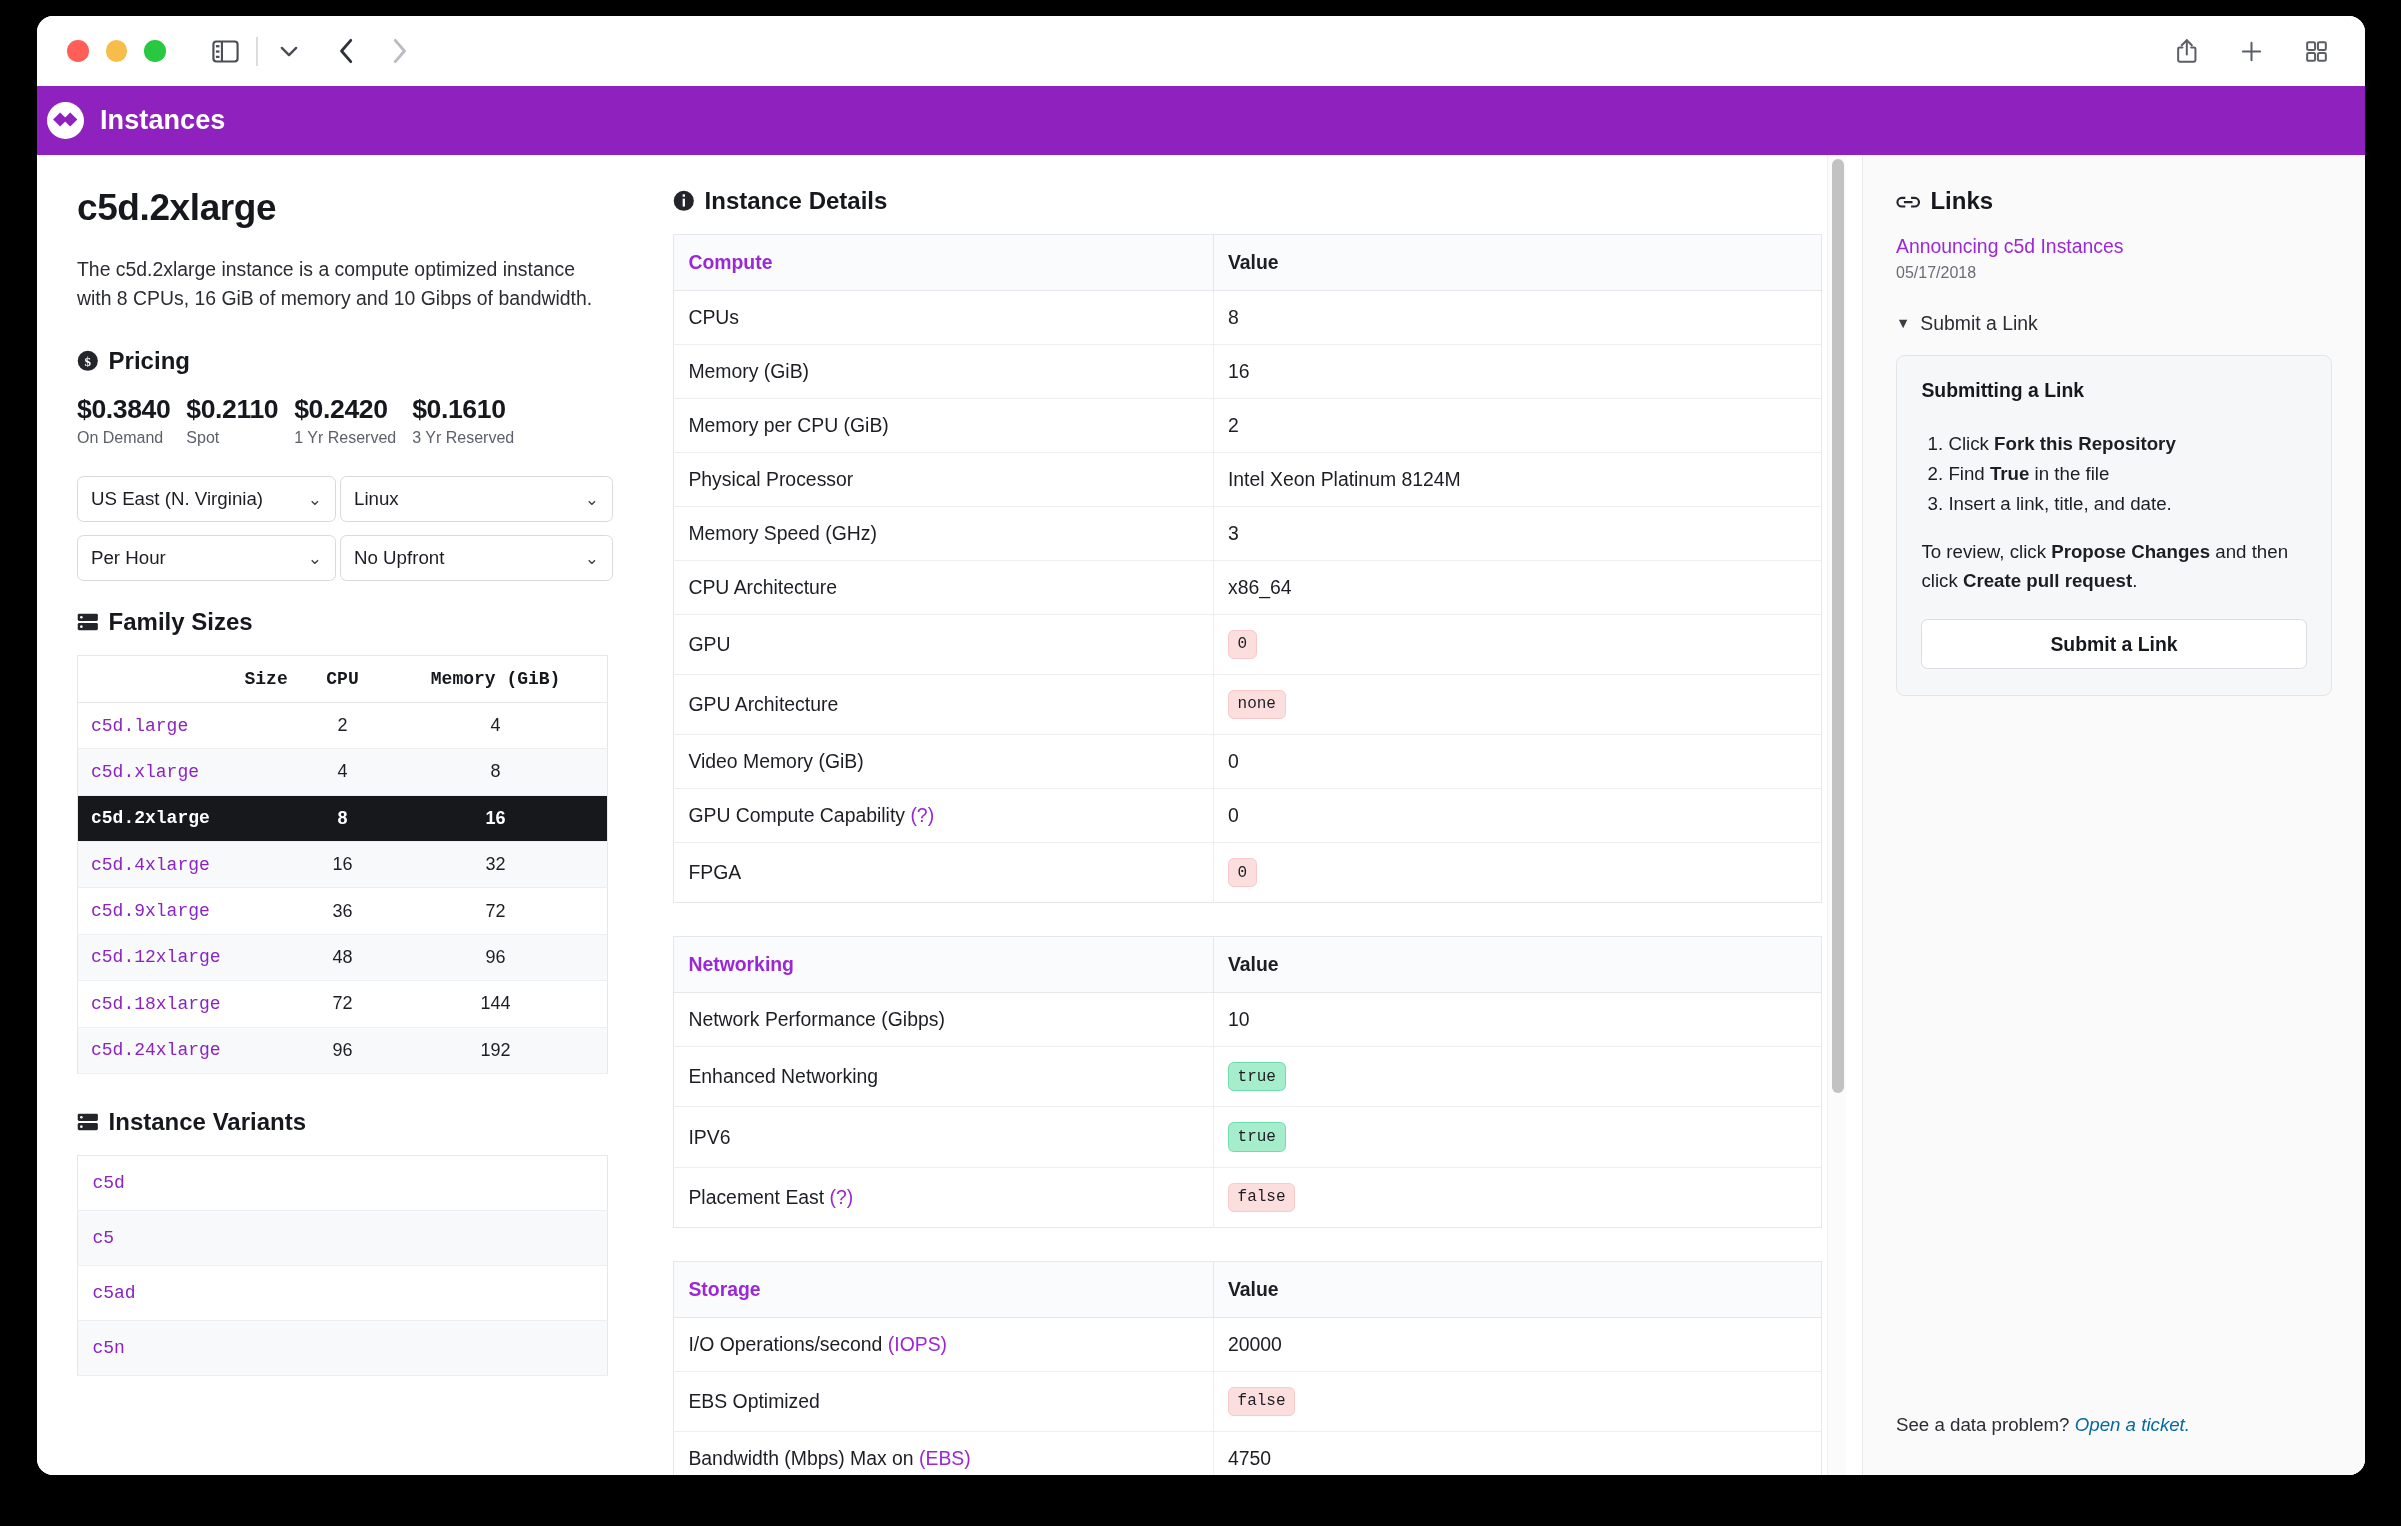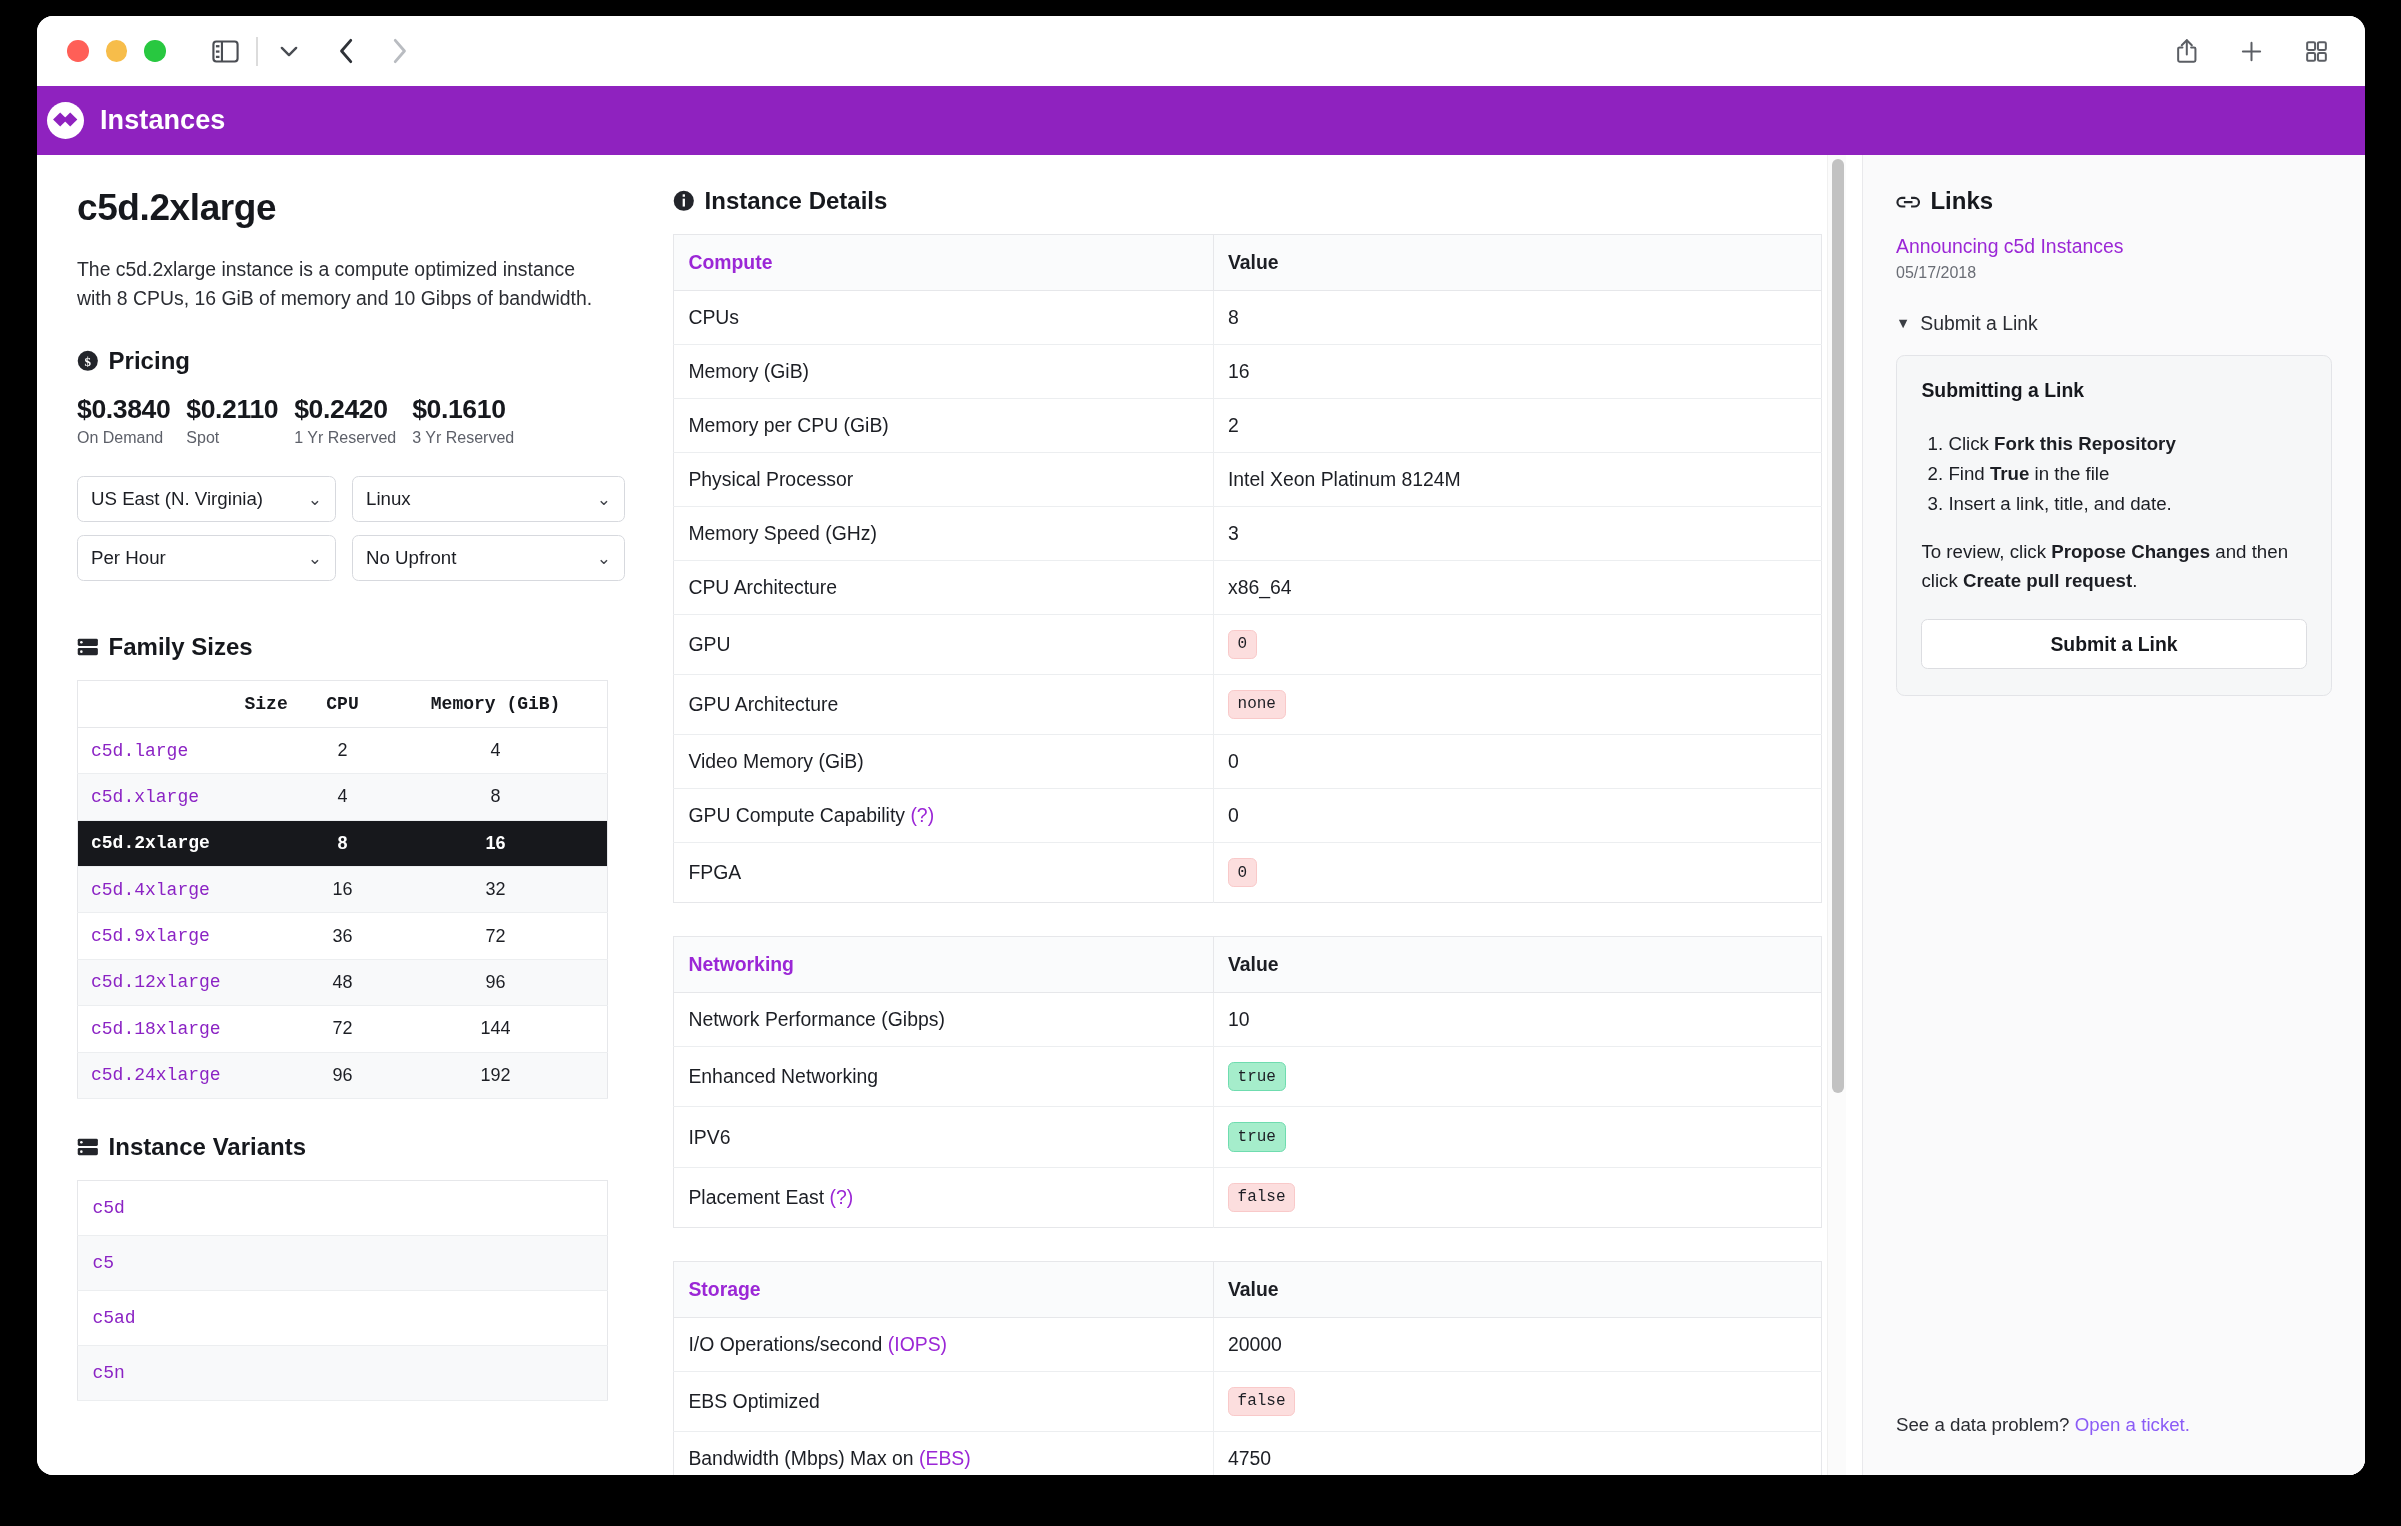--- a/index.html
+++ b/index.html
@@ -106,21 +106,21 @@
   }
   .sec-head .ic { display:flex; align-items:center; }
 
   
   .prices { display: flex; gap: 0; margin-bottom: 29px; }
   .price-cell { margin-right: 16px; }
   .price-cell:last-child { margin-right: 16px; }
   .price-amt { font-size: 26.6px; font-weight: bold; color: #16181d; letter-spacing: -0.4px; }
   .price-lbl { font-size: 16px; color: #5d6069; margin-top: 4.3px; }
 
-  .selects { display: grid; grid-template-columns: 259px 273px; gap: 13px 16px; margin-bottom: 52px; }
+  .selects { display: grid; grid-template-columns: 259px 273px; gap: 13px 4px; margin-bottom: 27px; }
   .sel {
     height: 46px; border: 1.4px solid #d7d9de; border-radius: 6.5px;
     background: #fff; display: flex; align-items: center;
     padding: 0 13px; font-size: 18.7px; color: #1c1e24;
     justify-content: space-between;
   }
   .sel .chev { color:#43464d; font-size: 17px; line-height:1; }
 
   
   table { width: 100%; border-collapse: collapse; }
@@ -209,21 +209,21 @@
   .panel .btn {
     margin-top: 23px; width: 100%; height: 50px;
     border: 1.4px solid #dcdde1; border-radius: 6.5px; background: #fff;
     display: flex; align-items: center; justify-content: center;
     font-size: 19.4px; font-weight: bold; color: #16181d;
   }
   .foot {
     position: absolute; left: 33px; bottom: 39px;
     font-size: 18.7px; color: #2b2d33;
   }
-  .foot a { color: #8b5cf6; text-decoration: none; }
+  .foot a { color: #0369a1; text-decoration: none; font-style: italic; }
 </style>
 </head>
 <body>
 
 <div id="root">
   <div class="window">
 
     <div class="titlebar">
       <div class="traffic">
         <span class="dot red"></span>

